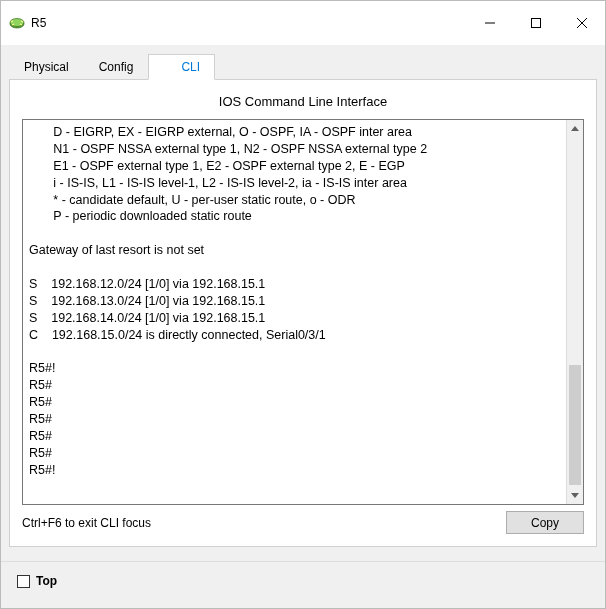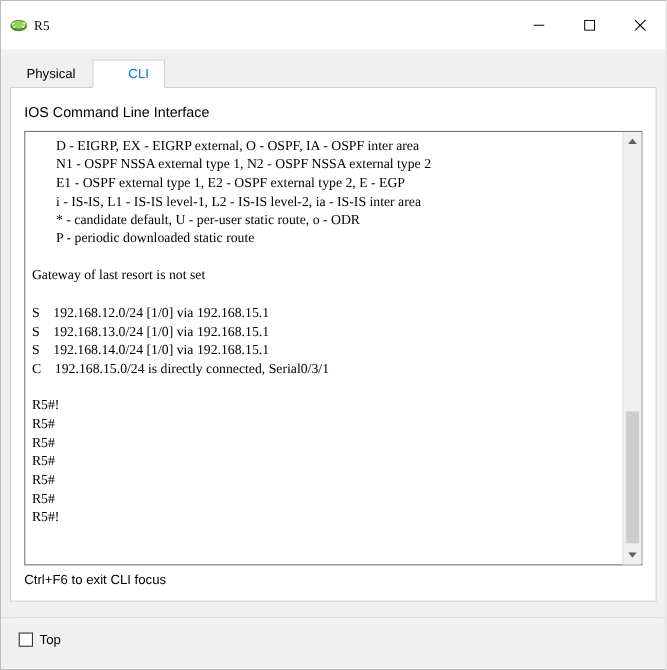--- a/index.html
+++ b/index.html
@@ -1,40 +1,40 @@
 <!DOCTYPE html>
 <html><head>
 <meta charset="utf-8">
 <style>
   * { box-sizing: border-box; }
   html, body { margin:0; padding:0; font-family:"Segoe UI", Tahoma, sans-serif; font-size:12px; background:#fff; }
   .window { width:606px; height:609px; background:#fff; border:1px solid #bbb; display:flex; flex-direction:column; }
-  .titlebar { height:44px; display:flex; align-items:center; padding-left:8px; background:#fff;font-family:Liberation Serif, serif; }
+  .titlebar { height:44px; display:flex; align-items:center; padding-left:8px; background:#fff; }
   .title-icon { width:16px; height:16px; margin-right:6px; }
   .title-text { flex:0 0 auto; font-size:12px; color:#000; }
   .title-spacer { flex:1; }
   .winbtn { width:46px; height:32px; display:flex; align-items:center; justify-content:center; }
   .content-outer { flex:1; background:#f0f0f0; padding:8px 8px 8px 8px; display:flex; flex-direction:column; }
   .tab-row { display:flex; align-items:flex-end; height:26px; }
   .tab { padding:5px 14px 5px 14px; font-size:12px; color:#000; border:1px solid transparent; border-bottom:none; background:#f0f0f0; cursor:default; }
   .tab.active { background:#fff; border:1px solid #d0d0d0; border-bottom:1px solid #fff; color:#0078d7; position:relative; top:1px;padding-left:32px; }
   .tab-body { flex:1; background:#fff; border:1px solid #d0d0d0; padding:10px 12px 12px 12px; display:flex; flex-direction:column; }
-  .cli-heading { text-align:left; font-size:13px; margin:4px 0 10px 0; color:#000; }
+  .cli-heading { text-align:center; font-size:13px; margin:4px 0 10px 0; color:#000; }
   .terminal-wrap { position:relative; border:1px solid #777; background:#fff; flex:1; display:flex; }
-  .terminal { flex:1; padding:4px 6px; font-family:Liberation Serif, serif; font-size:12.5px; line-height:1.35; color:#000; white-space:pre-wrap; overflow:hidden; }
+  .terminal { flex:1; padding:4px 6px; font-family:Liberation Sans, sans-serif; font-size:12.5px; line-height:1.35; color:#000; white-space:pre-wrap; overflow:hidden; }
   .scrollbar { width:17px; background:#f0f0f0; display:flex; flex-direction:column; border-left:1px solid #ddd; }
   .sb-btn { height:17px; display:flex; align-items:center; justify-content:center; background:#f0f0f0; }
   .sb-track { flex:1; position:relative; background:#f0f0f0; }
   .sb-thumb { position:absolute; left:2px; right:2px; bottom:2px; height:120px; background:#cdcdcd; }
   .bottom-row { display:flex; align-items:center; margin-top:6px; gap:6px;justify-content:center; }
   .hint { flex:1; font-size:12px; color:#000; }
   .btn { width:78px; height:23px; background:#e1e1e1; border:1px solid #adadad; font-size:12px; font-family:inherit; cursor:default; }
   .sep { height:1px; background:#ddd; margin:0 -8px; }
   .footer { height:38px; display:flex; align-items:center; padding:0 8px; background:#f0f0f0; }
-  .chk-wrap { display:flex; align-items:center; gap:6px; font-size:12px; }
+  .chk-wrap { display:flex; align-items:center; gap:6px; font-size:12px;font-weight:bold; }
   .chk { width:13px; height:13px; border:1px solid #333; background:#fff; }
   svg { display:block; }
 </style>
 </head>
 <body>
 
 <div class="window">
 
   <div class="titlebar">
     <span class="title-icon">
@@ -61,20 +61,21 @@
           <line x1="0" y1="0" x2="10" y2="10" stroke="#000" stroke-width="1"></line>
           <line x1="10" y1="0" x2="0" y2="10" stroke="#000" stroke-width="1"></line>
         </svg>
     </div>
   </div>
 
   <div class="content-outer">
 
     <div class="tab-row">
       <div class="tab">Physical</div>
+      <div class="tab">Config</div>
       <div class="tab active">CLI</div>
     </div>
 
     <div class="tab-body">
       <div class="cli-heading">IOS Command Line Interface</div>
 
       <div class="terminal-wrap">
         <div class="terminal">       D - EIGRP, EX - EIGRP external, O - OSPF, IA - OSPF inter area
        N1 - OSPF NSSA external type 1, N2 - OSPF NSSA external type 2
        E1 - OSPF external type 1, E2 - OSPF external type 2, E - EGP
@@ -108,20 +109,21 @@
           <div class="sb-btn">
             <svg width="8" height="5" viewBox="0 0 8 5">
                 <path d="M0 0 L4 5 L8 0 Z" fill="#606060"></path>
               </svg>
           </div>
         </div>
       </div>
 
       <div class="bottom-row">
         <div class="hint">Ctrl+F6 to exit CLI focus</div>
+        <button class="btn">Copy</button>
       </div>
     </div>
 
     <div style="height:14px"></div>
     <div class="sep"></div>
 
     <div class="footer">
       <label class="chk-wrap">
         <span class="chk"></span>
         <span>Top</span>

